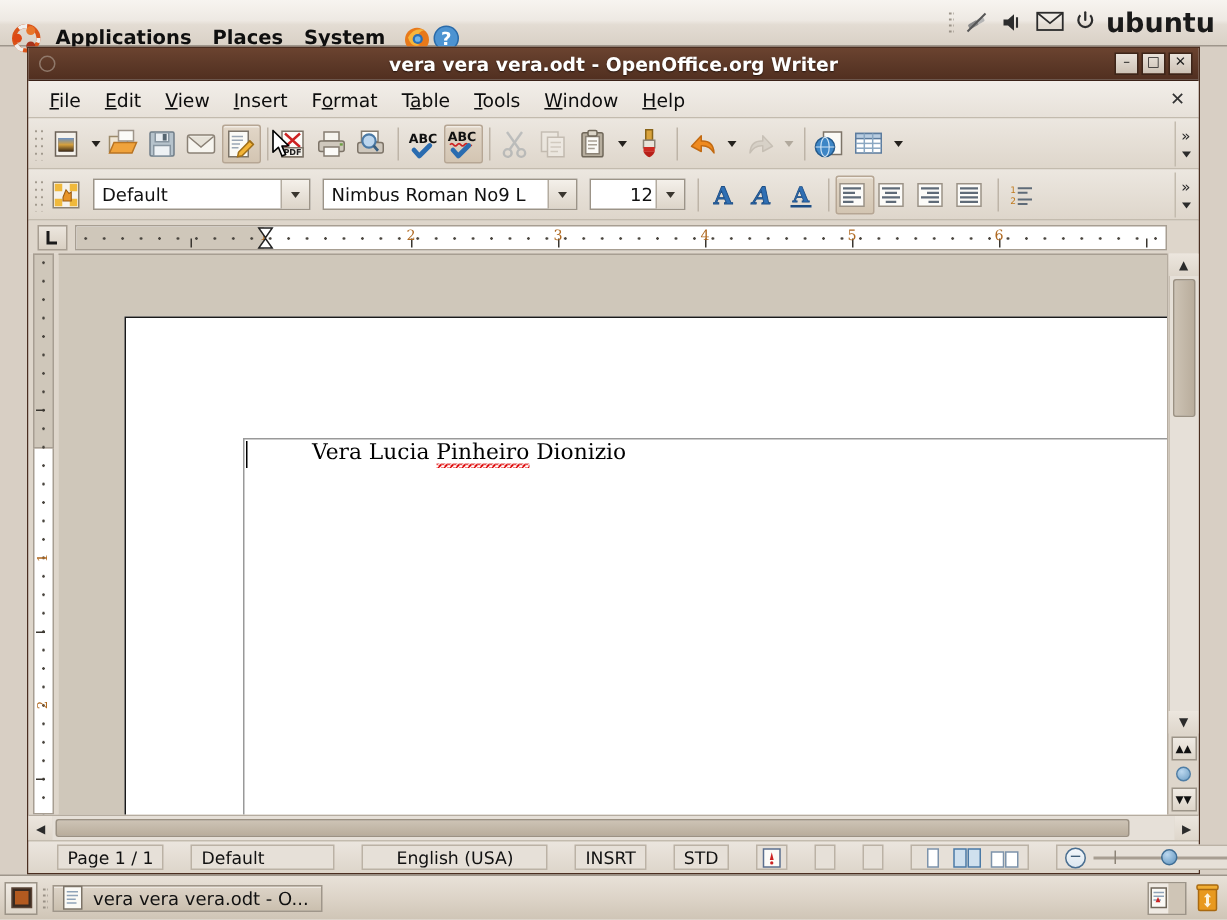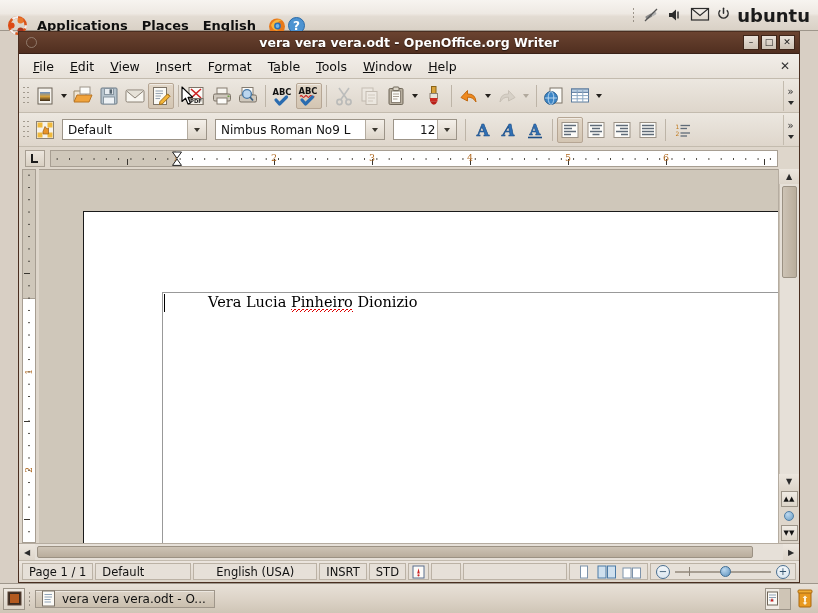--- a/index.html
+++ b/index.html
@@ -91,21 +91,21 @@
     background: linear-gradient(to bottom,#ece7e0,#ded6cb);
     border-bottom: 1px solid #c3bbae;
     display: flex; align-items: center; padding: 0 2px; position: relative;
   }
   .tb-grip {
     width: 7px; height: 22px; margin: 0 3px 0 1px;
     background-image: radial-gradient(circle, #a29a8e 0.9px, transparent 1px);
     background-size: 4px 5px;
   }
   .tb-btn {
-    width: 26px; height: 26px; display: flex; align-items: center; justify-content: center;
+    width: 26px; height: 26px; display: flex; align-items: center; justify-content: flex-start;
     position: relative; border: 1px solid transparent; border-radius: 2px;
   }
   .tb-btn.active {
     border: 1px solid #b6a694;
     background: linear-gradient(to bottom,#e2d7c8,#d3c5b2);
     box-shadow: inset 0 1px 0 rgba(255,255,255,.5);
   }
   .tb-arrow {
     width: 12px; height: 26px; display: flex; align-items: center; justify-content: center;
   }
@@ -258,21 +258,21 @@
   
   .statusbar {
     height: 22px; flex: 0 0 22px;
     background: linear-gradient(to bottom,#ebe5de,#ddd5ca);
     display: flex; align-items: center; gap: 2px; padding: 0 3px;
     border-top: 1px solid #c3bbae;
     font-size: 11.5px; color: #111; font-family: "DejaVu Sans", sans-serif;
   }
   .sb-cell {
     height: 17px; display: flex; align-items: center; padding: 0 6px;
-    border: 1px solid #bbb2a5; background: #e6e0d8; white-space: nowrap;
+    border: 1px solid #bbb2a5; background: #e6e0d8; white-space: nowrap; margin-left: 16px;
   }
   .sb-flex { flex: 1; }
   .layout-btn {
     width: 19px; height: 16px; display: flex; align-items: center; justify-content: center;
   }
   .zoom-slider {
     position: relative; width: 96px; height: 14px; display: flex; align-items: center;
   }
   .zoom-slider .line { position: absolute; left: 0; right: 0; height: 2px; background: #a79e92; top: 6px; }
   .zoom-slider .pip { position: absolute; width: 1px; height: 9px; background: #8c8377; top: 2px; left: 14px; }
@@ -331,21 +331,21 @@
       <svg width="21" height="21" viewBox="0 0 21 21">
         <circle cx="10.5" cy="10.5" r="8.2" fill="none" stroke="#d9541a" stroke-width="2.6"></circle>
         <circle cx="10.5" cy="10.5" r="8.2" fill="none" stroke="#f0f0ef" stroke-width="2.6" stroke-dasharray="6 12" stroke-dashoffset="3"></circle>
         <circle cx="4.6" cy="10.5" r="3.0" fill="#dd4814"></circle>
         <circle cx="13.5" cy="5.4" r="3.0" fill="#e8762b"></circle>
         <circle cx="13.5" cy="15.6" r="3.0" fill="#a8341c"></circle>
       </svg>
     </span>
     <span class="panel-menu">Applications</span>
     <span class="panel-menu">Places</span>
-    <span class="panel-menu">English</span>
+    <span class="panel-menu">System</span>
     <span class="tray-ico" style="width:20px;height:20px;margin-left:4px;">
       <svg width="20" height="20" viewBox="0 0 20 20">
         <circle cx="10" cy="10.5" r="8" fill="#e8791a"></circle>
         <path d="M4 9 Q8 2 15 4 Q11 5 9.5 9 Q8 13 12 14 Q6 16 4 9Z" fill="#f6b63c"></path>
         <circle cx="10.5" cy="10" r="3.4" fill="#2a6fb5"></circle>
         <circle cx="10.5" cy="10" r="1.9" fill="#6fb5e8"></circle>
       </svg>
     </span>
     <span class="tray-ico" style="width:19px;height:19px;">
       <svg width="19" height="19" viewBox="0 0 19 19">

